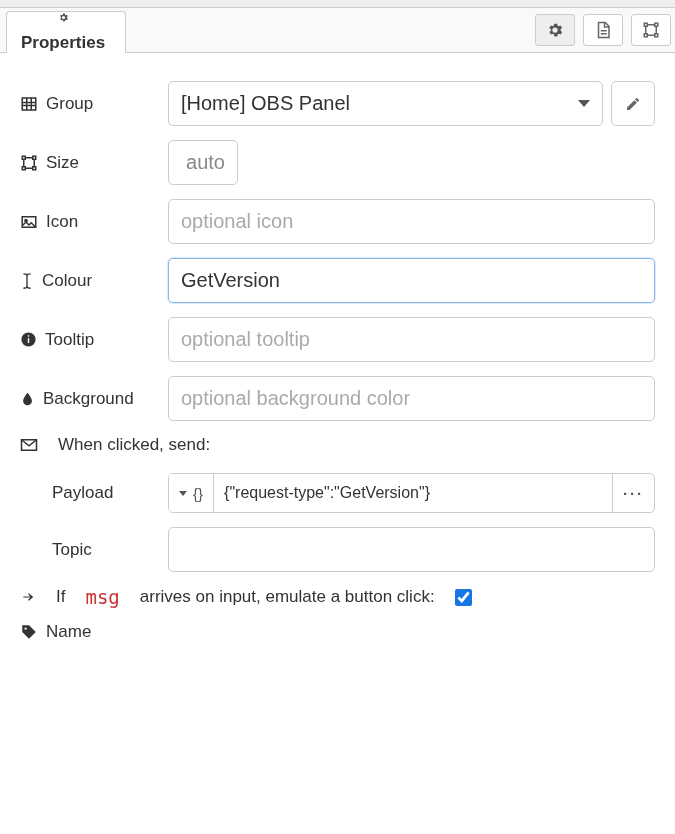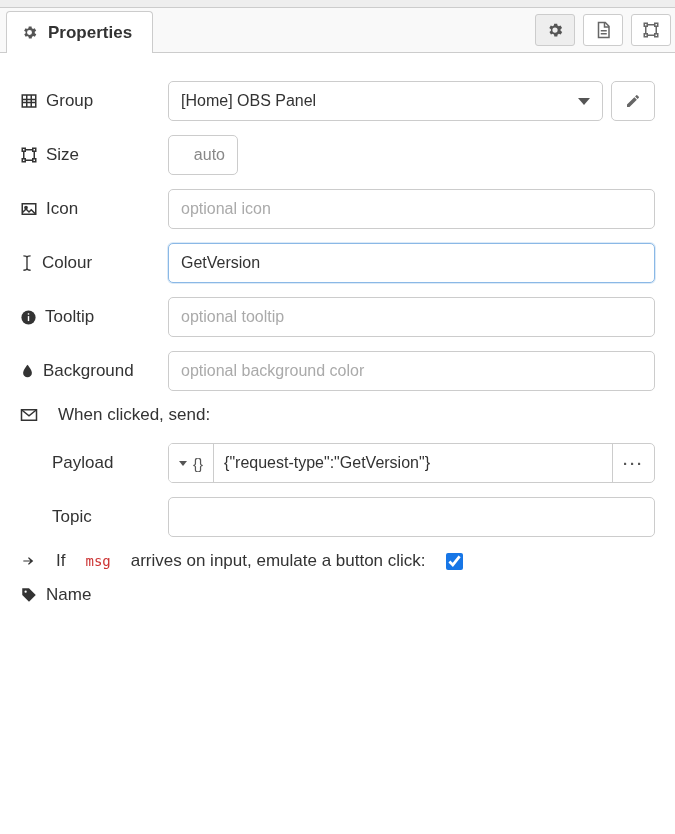--- a/index.html
+++ b/index.html
@@ -28,20 +28,21 @@
       gap: 10px;
       padding: 0 20px 0 14px;
       background: #fff;
       border: 1px solid #ccc;
       border-bottom: none;
       border-top-left-radius: 4px;
       border-top-right-radius: 4px;
       margin-top: 3px;
       margin-bottom: -1px;
       position: relative;
+      flex-direction: column;
     }
     .tab-title { font-weight: bold; font-size: 17px; }
     .tabs-spacer { flex: 1; }
     .tab-btn {
       width: 40px;
       display: flex;
       align-items: center;
       justify-content: center;
       border: 1px solid #ccc;
       background: #fff;
@@ -66,21 +67,21 @@
       flex-shrink: 0;
       font-size: 17px;
     }
     .label.indent { padding-left: 32px; }
     .field { flex: 1; display: flex; align-items: stretch; gap: 8px; }
 
     input[type=text], .select-box, .size-box {
       border: 1px solid #ccc;
       border-radius: 5px;
       padding: 10px 12px;
-      font-size: 16px;
+      font-size: 20px;
       background: #fff;
       color: #333;
       width: 100%;
     }
     input[type=text]::placeholder { color: #aaa; }
     input[type=text].focused {
       border-color: #8ab8e6;
       outline: none;
       box-shadow: 0 0 0 1px rgba(138,184,230,.3);
     }
@@ -151,21 +152,21 @@
       color: #555;
       cursor: pointer;
     }
 
     .inline-text {
       display: flex;
       align-items: center;
       gap: 20px;
       font-size: 17px;
     }
-    .msg-token { color: #c33; font-family: Menlo, Consolas, monospace; font-size: 14px; }
+    .msg-token { color: #c33; font-family: Menlo, Consolas, monospace; font-size: 19px; }
 
     input[type=checkbox] {
       width: 17px; height: 17px;
       accent-color: #1776e6;
     }
 
     svg { display: block; }
   </style>
 </head>
 <body>

